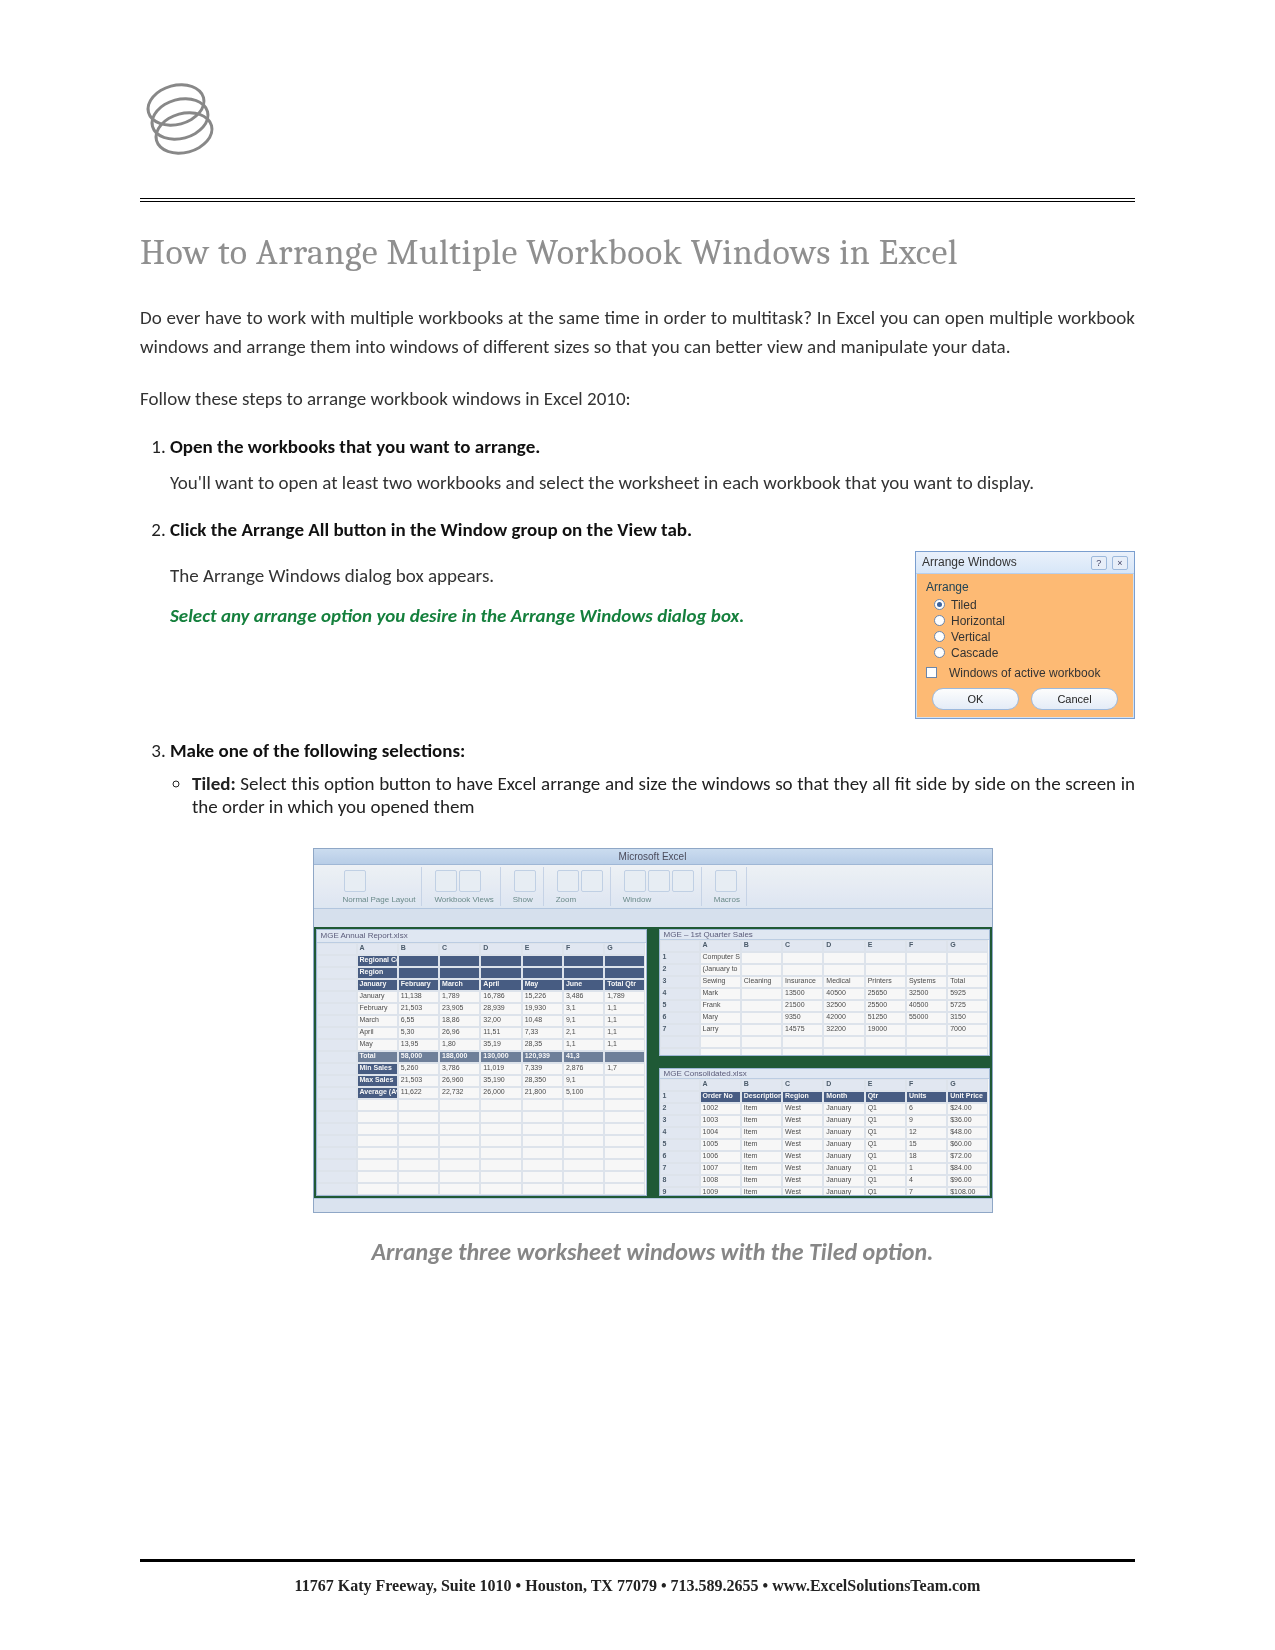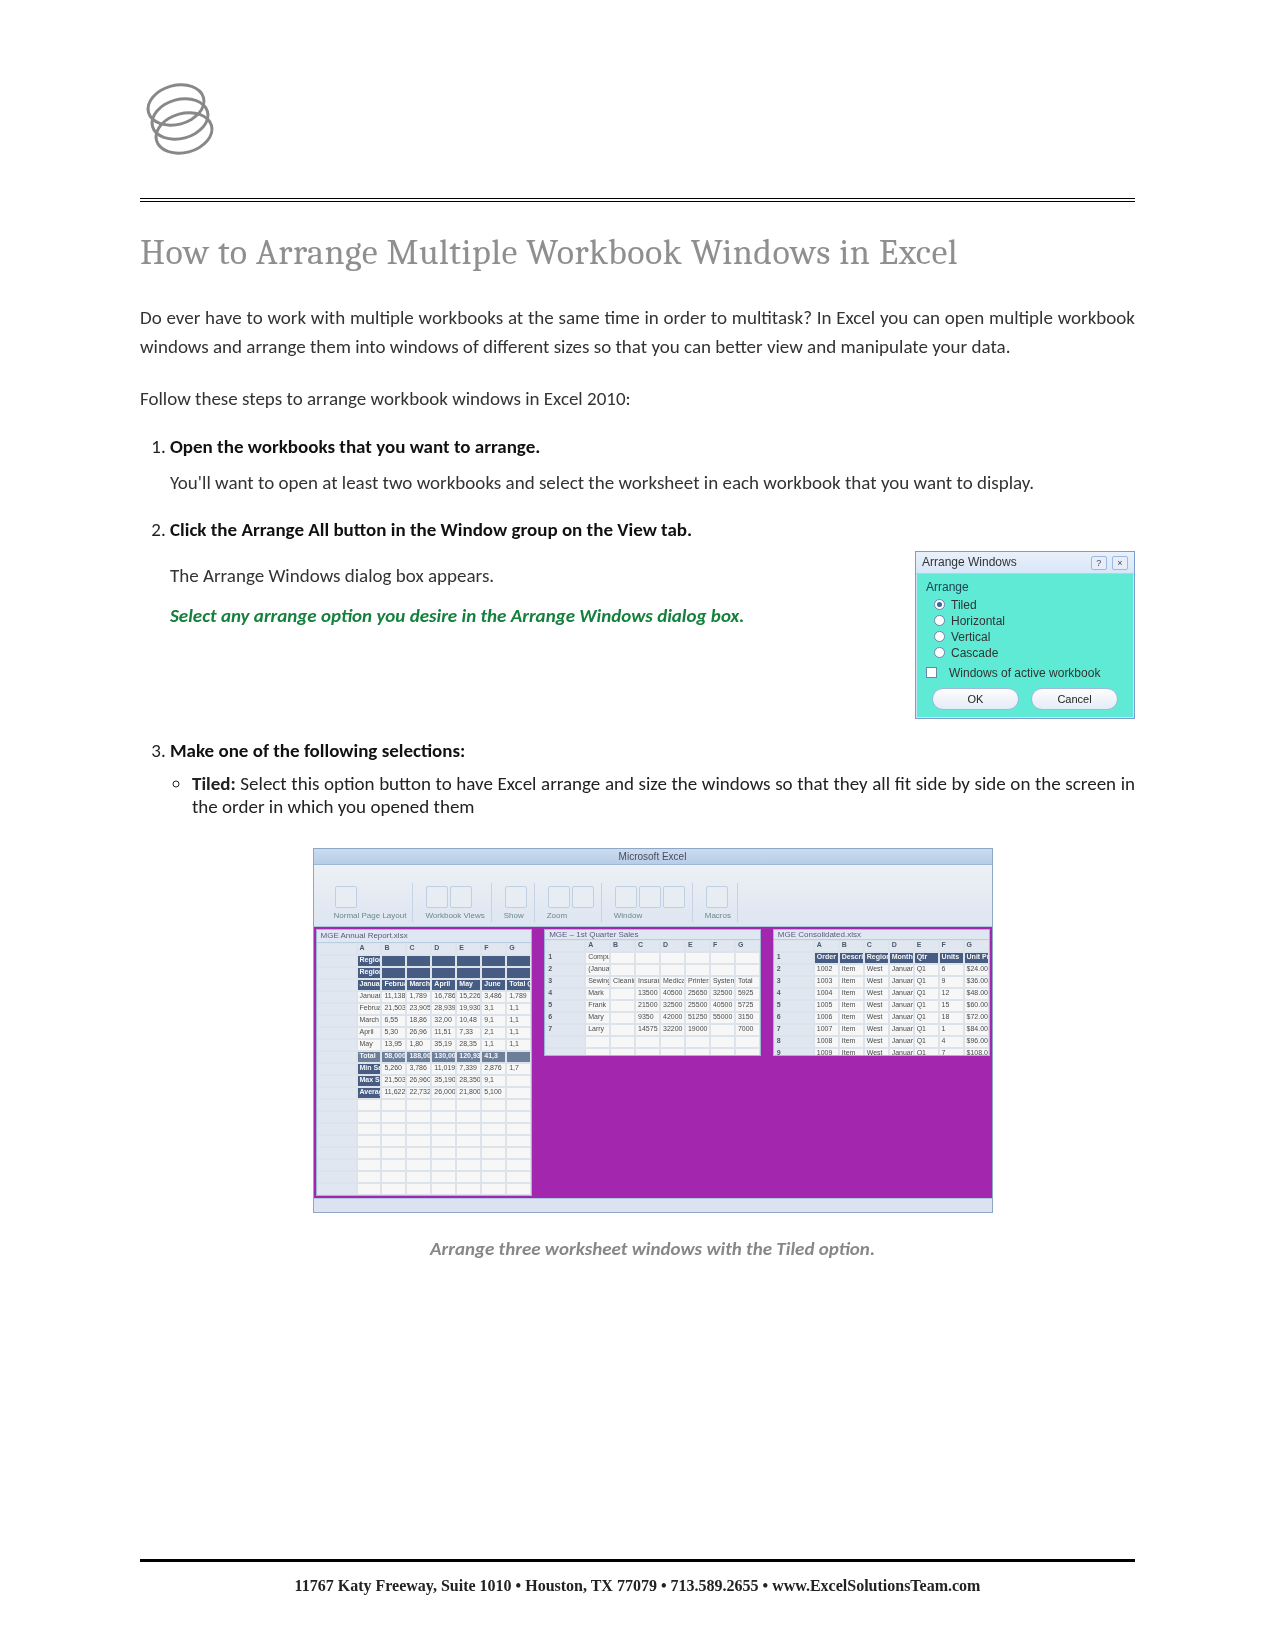--- a/index.html
+++ b/index.html
@@ -112,21 +112,21 @@
     font-weight: 600;
     margin-top: 12px;
     line-height: 1.5;
   }
   
   .dialog {
     width: 220px;
     font-family: "Segoe UI", Tahoma, sans-serif;
     font-size: 12px;
     border: 1px solid #7a9ecf;
-    background: #5eead4;
+    background: #fdba74;
     box-shadow: 0 0 0 1px #cfe0f3 inset;
   }
   .dialog-titlebar {
     display: flex;
     align-items: center;
     background: linear-gradient(#eaf1fb, #d7e6f8);
     padding: 3px 6px;
     border-bottom: 1px solid #b7cfed;
     font-size: 12px;
     color: #333;
@@ -181,45 +181,45 @@
     filter: contrast(0.9) brightness(1.02);
   }
   .excel-titlebar {
     height: 16px;
     background: linear-gradient(#cfe1f6,#b9d1ee);
     border-bottom:1px solid #9fb9da;
     display:flex;align-items:center;justify-content:center;
     font-size:10px;color:#445;
   }
   .ribbon {
-    height: 62px;
+    height: 44px;
     background: linear-gradient(#f4f8fd,#e3ecf8);
     border-bottom:1px solid #b4c9e4;
-    display:flex;gap:6px;padding:4px 14px;align-items:flex-end;
+    display:flex;gap:6px;padding:4px 23px;align-items:center;
   }
   .rib-group{border-right:1px solid #c9d8ec;padding:2px 6px;display:flex;flex-direction:column;justify-content:space-between;}
   .rib-ico{width:22px;height:22px;background:#eef4fb;border:1px solid #c3d4ea;border-radius:2px;margin:1px;display:inline-block;}
   .rib-label{font-size:8px;color:#688;white-space:nowrap;}
-  .tiled-area{position:absolute;top:78px;left:0;right:0;bottom:14px;display:grid;grid-template-columns:1fr 1fr 1fr;grid-template-rows:1fr 1fr;gap:12px;padding:2px;background:#a21caf;}
+  .tiled-area{position:absolute;top:78px;left:0;right:0;bottom:14px;display:grid;grid-template-columns:1fr 1fr;grid-template-rows:1fr 1fr;gap:12px;padding:2px;background:#14532d;}
   .wbk{background:#fff;border:1px solid #9fb9da;overflow:hidden;display:flex;flex-direction:column;}
   .wbk-head{height:14px;background:#e5eef9;border-bottom:1px solid #bfd1e8;font-size:8px;color:#557;padding:0 4px;display:flex;align-items:center;}
   .sheet{flex:1;display:grid;grid-auto-rows:12px;}
   .sheet .r{display:grid;grid-template-columns:40px repeat(7,1fr);}
   .sheet .c{border:0.5px solid #e3e9f2;font-size:7px;padding:0 2px;white-space:nowrap;overflow:hidden;color:#444;}
   .sheet .c.h{background:#e7eef8;color:#456;font-weight:600;}
   .sheet .c.sec{background:#3f567f;color:#fff;font-weight:600;}
   .sheet .c.tot{background:#6a7c99;color:#fff;font-weight:600;}
   .statusbar{position:absolute;left:0;right:0;bottom:0;height:14px;background:#dfe9f6;border-top:1px solid #b4c9e4;}
   .wbk.left-big{grid-row:1 / span 2;}
   .caption {
     text-align: center;
     font-style: italic;
     color: #878787;
     font-weight: 600;
-    font-size: 19px;
+    font-size: 24px;
     margin: 24px 0 10px 0;
   }
   .footer {
     position: absolute;
     left: 140px; right: 140px;
     bottom: 55px;
     text-align: center;
     font-family: "Times New Roman", Times, serif;
     font-size: 16px;
     font-weight: 700;

